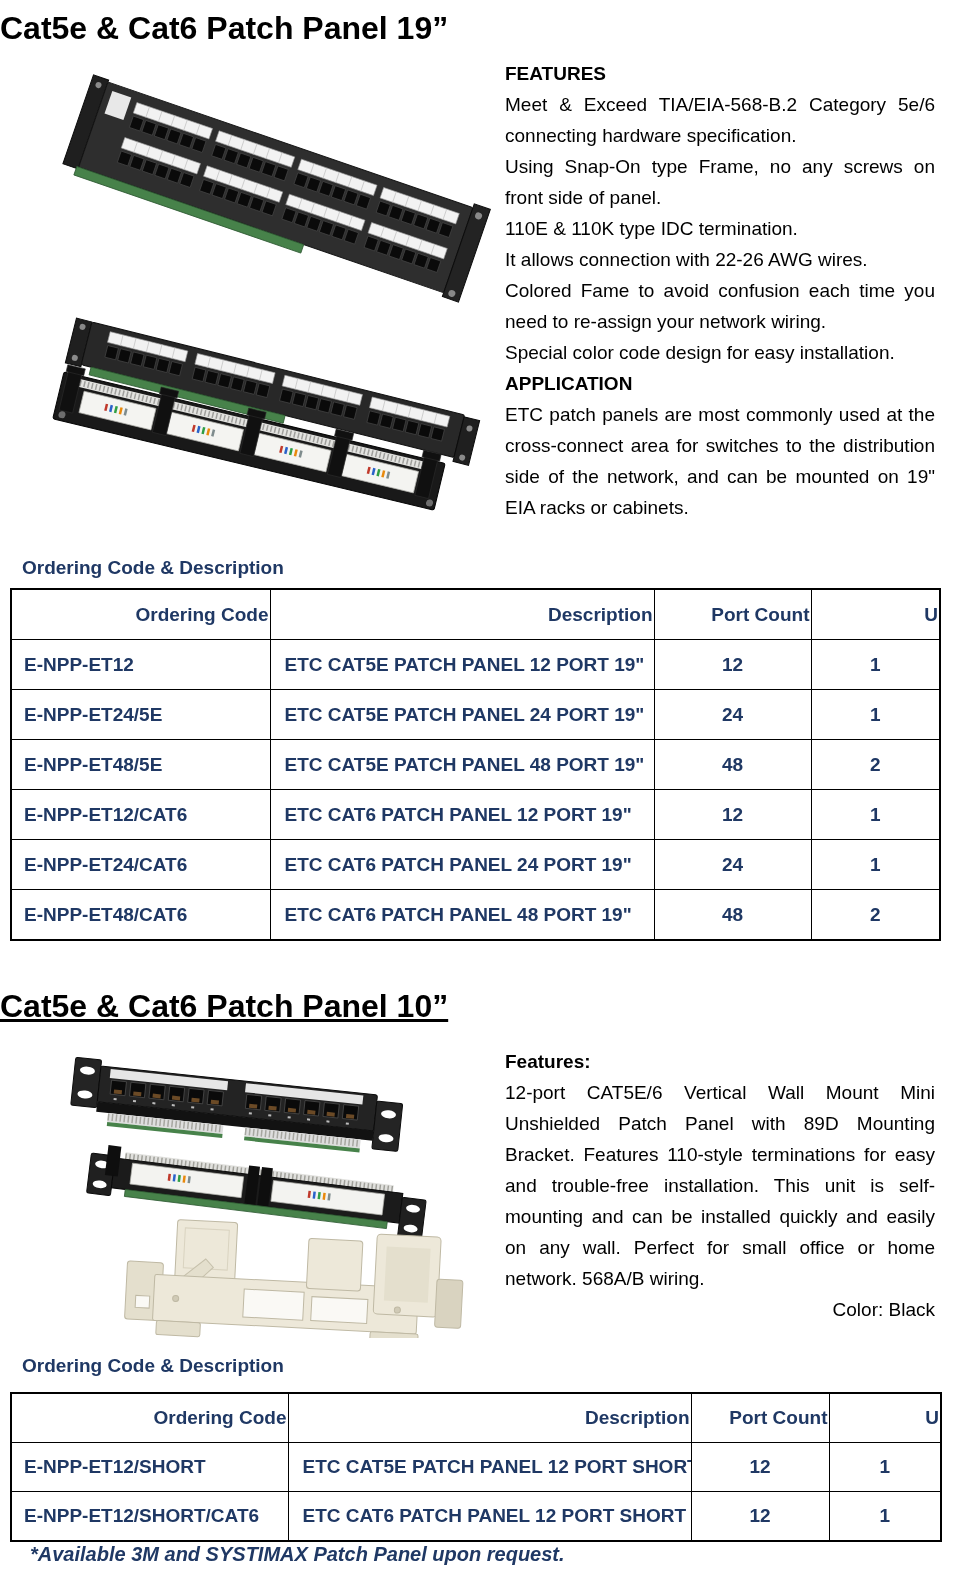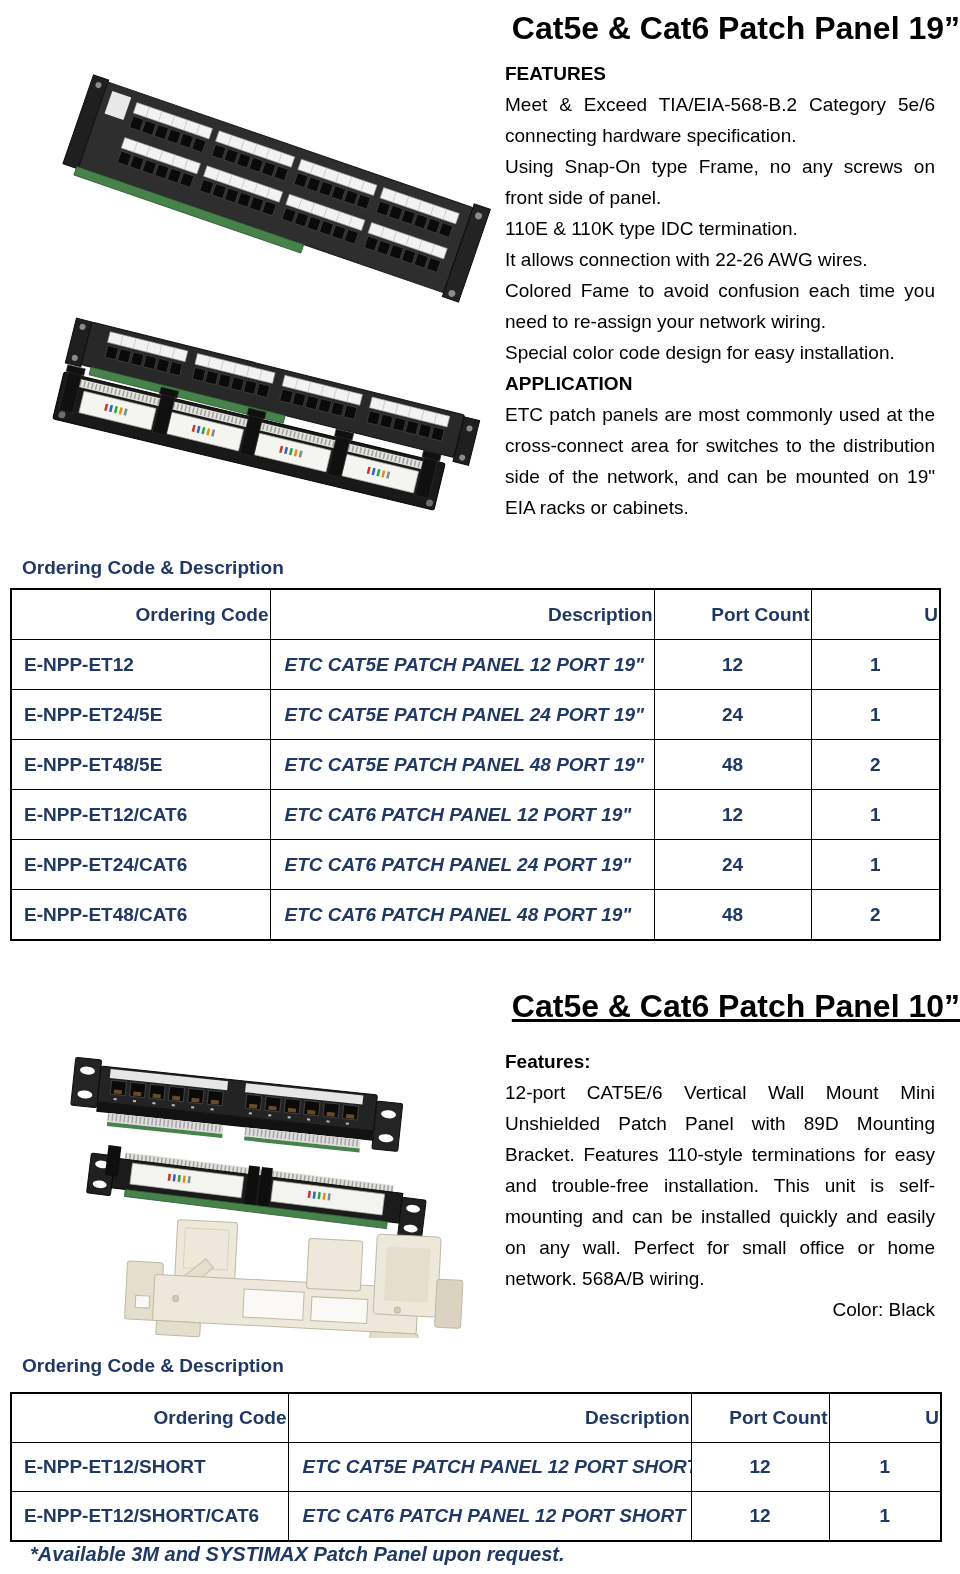--- a/index.html
+++ b/index.html
@@ -1,21 +1,21 @@
 <!DOCTYPE html>
 <html><head>
 <meta charset="utf-8">
 <style>
   html,body { margin:0; padding:0; background:#ffffff; }
   .page {
     position:relative; width:960px; height:1574px; background:#ffffff;
     font-family:"Liberation Sans","DejaVu Sans",sans-serif; overflow:hidden;
   }
   .doc-title {
-    position:absolute; left:0; width:960px; margin:0; text-align:right;
+    position:absolute; left:0; width:960px; margin:0; text-align:left;
     font-size:32px; font-weight:bold; color:#000000; line-height:44px;
   }
   .features {
     position:absolute; width:430px; color:#000000; font-size:19px; line-height:31px;
   }
   .features p { margin:0; text-align:justify; }
   .features p.hd { font-weight:bold; text-align:left; }
   .features p.plain { text-align:right; }
   .sec-heading {
     position:absolute; color:#1F3864; font-size:19px; font-weight:bold; line-height:24px;
@@ -26,21 +26,21 @@
     border:2px solid #000000;
   }
   table.otable th, table.otable td {
     border:1.5px solid #000000; vertical-align:middle; overflow:hidden; white-space:nowrap;
   }
   table.otable th { height:47px; text-align:right; font-weight:bold; }
   table.otable td { height:47px;margin-left:16px; }
   table.t2 th { height:46px; }
   table.t2 td { height:46px; }
   td.c-code { text-align:left; padding-left:12px; }
-  td.c-desc { text-align:left; padding-left:14px;font-style:italic; }
+  td.c-desc { text-align:left; padding-left:14px; }
   td.c-num  { text-align:center; }
   .footer-note {
     position:absolute; color:#1F3864; font-size:20px; font-weight:bold; font-style:italic;
   }
   svg.product-img { position:absolute; }
 </style>
 </head>
 <body>
 
 <div class="page">

